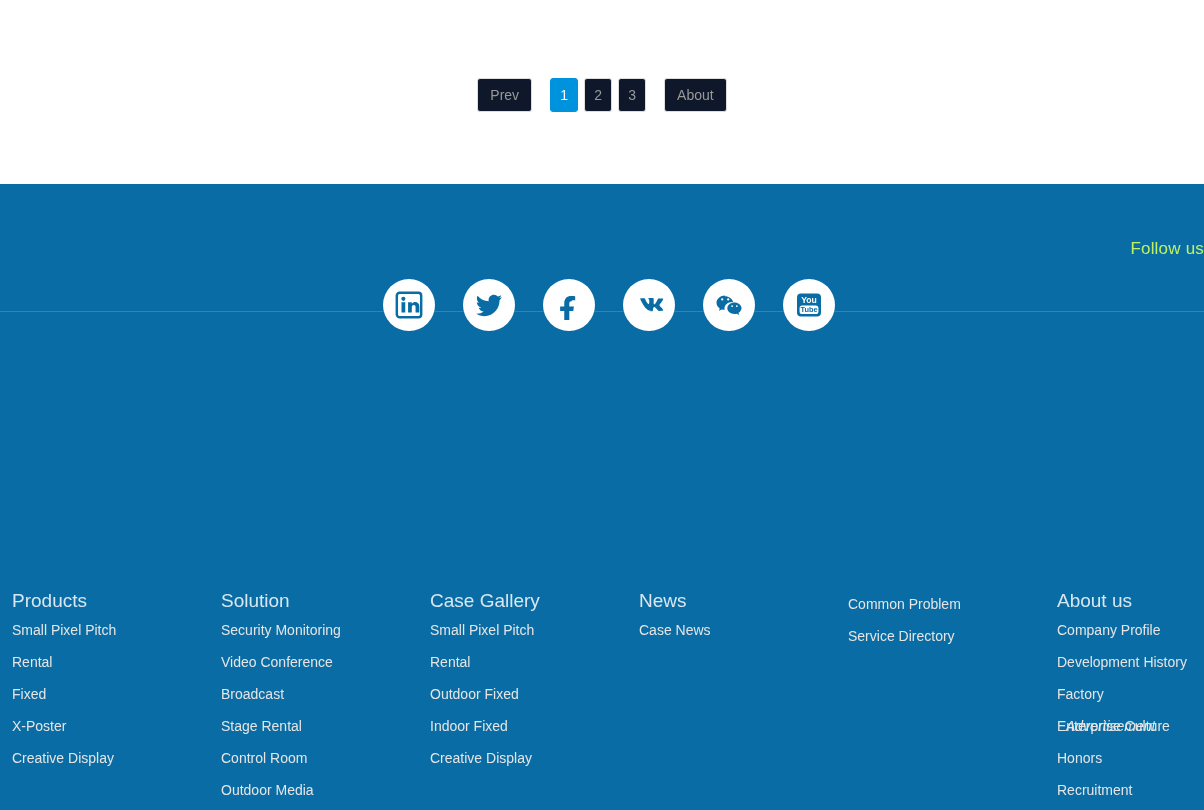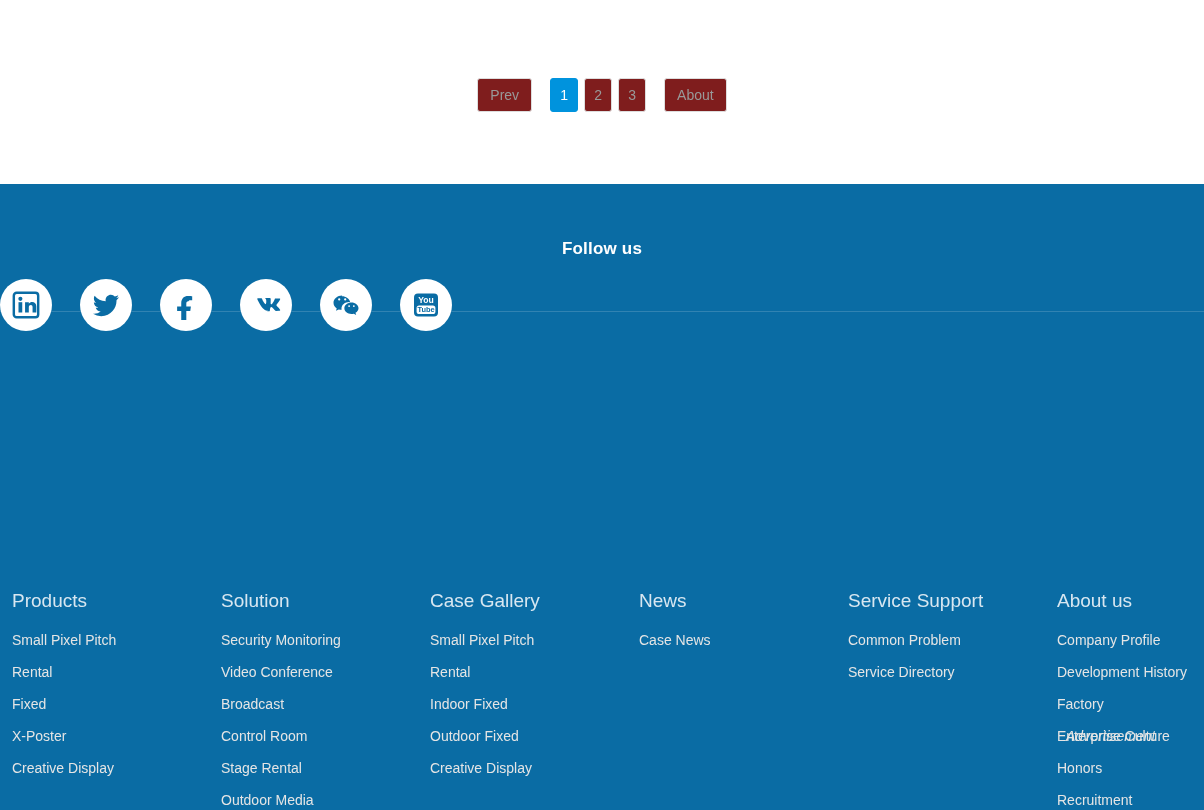--- a/index.html
+++ b/index.html
@@ -29,21 +29,21 @@
   .pagination {
     display: flex;
     align-items: center;
     gap: 6px;
   }
   .pg-btn {
     min-width: 28px;
     height: 34px;
     box-sizing: border-box;
     border: 1px solid #dddddd;
-    background: #7f1d1d;
+    background: #0f172a;
     border-radius: 3px;
     color: #999999;
     font-size: 14px;
     line-height: 32px;
     text-align: center;
     padding: 0 12px;
     cursor: pointer;
     user-select: none;
     font-family: "Liberation Sans", sans-serif;
   }
@@ -66,40 +66,43 @@
     position: relative;
     overflow: hidden;
   }
 
   .follow-block {
     position: relative;
     padding-top: 55px;
     text-align: center;
   }
   .follow-title {
-    color: #ffffff;
+    color: #bef264;
     font-size: 17px;
-    font-weight: bold;
+    font-weight: normal;
     letter-spacing: 0.2px;
+    text-align: right;
   }
   .social-divider {
     position: absolute;
     left: 0;
     right: 0;
     top: 127px;
     height: 1px;
     background: rgba(255,255,255,0.16);
   }
   .social-row {
     position: relative;
     margin-top: 20px;
     display: flex;
+    justify-content: center;
     align-items: center;
     gap: 28px;
     z-index: 2;
+    padding-left: 13px;
   }
   .social-icon {
     width: 52px;
     height: 52px;
     border-radius: 50%;
     background: #ffffff;
     display: flex;
     align-items: center;
     justify-content: center;
     cursor: pointer;
@@ -119,21 +122,20 @@
   }
   .col {
     flex: 0 0 auto;
     width: 209px;
   }
   .col:last-child { width: 160px; }
   .col-title {
     color: #d8e7f1;
     font-size: 19px;
     line-height: 26px;
-    margin-bottom: 10px;
     white-space: nowrap;
   }
   .col-link {
     display: block;
     color: #e5e5e5;
     font-size: 14px;
     line-height: 32px;
     text-decoration: none;
     white-space: nowrap;
     cursor: pointer;
@@ -230,42 +232,41 @@
       <a class="col-link">Fixed</a>
       <a class="col-link">X-Poster</a>
       <a class="col-link">Creative Display</a>
     </div>
 
     <div class="col">
       <div class="col-title">Solution</div>
       <a class="col-link">Security Monitoring</a>
       <a class="col-link">Video Conference</a>
       <a class="col-link">Broadcast</a>
+      <a class="col-link">Stage Rental</a>
       <a class="col-link">Control Room</a>
-      <a class="col-link">Stage Rental</a>
       <a class="col-link">Outdoor Media</a>
 
     </div>
 
     <div class="col">
       <div class="col-title">Case Gallery</div>
       <a class="col-link">Small Pixel Pitch</a>
       <a class="col-link">Rental</a>
+      <a class="col-link">Outdoor Fixed</a>
       <a class="col-link">Indoor Fixed</a>
-      <a class="col-link">Outdoor Fixed</a>
       <a class="col-link">Creative Display</a>
     </div>
 
     <div class="col">
       <div class="col-title">News</div>
       <a class="col-link">Case News</a>
     </div>
 
     <div class="col">
-      <div class="col-title">Service Support</div>
       <a class="col-link">Common Problem</a>
       <a class="col-link">Service Directory</a>
     </div>
 
     <div class="col">
       <div class="col-title">About us</div>
       <a class="col-link">Company Profile</a>
       <a class="col-link">Development History</a>
       <a class="col-link">Factory</a>
       <div class="col-link overlap">

